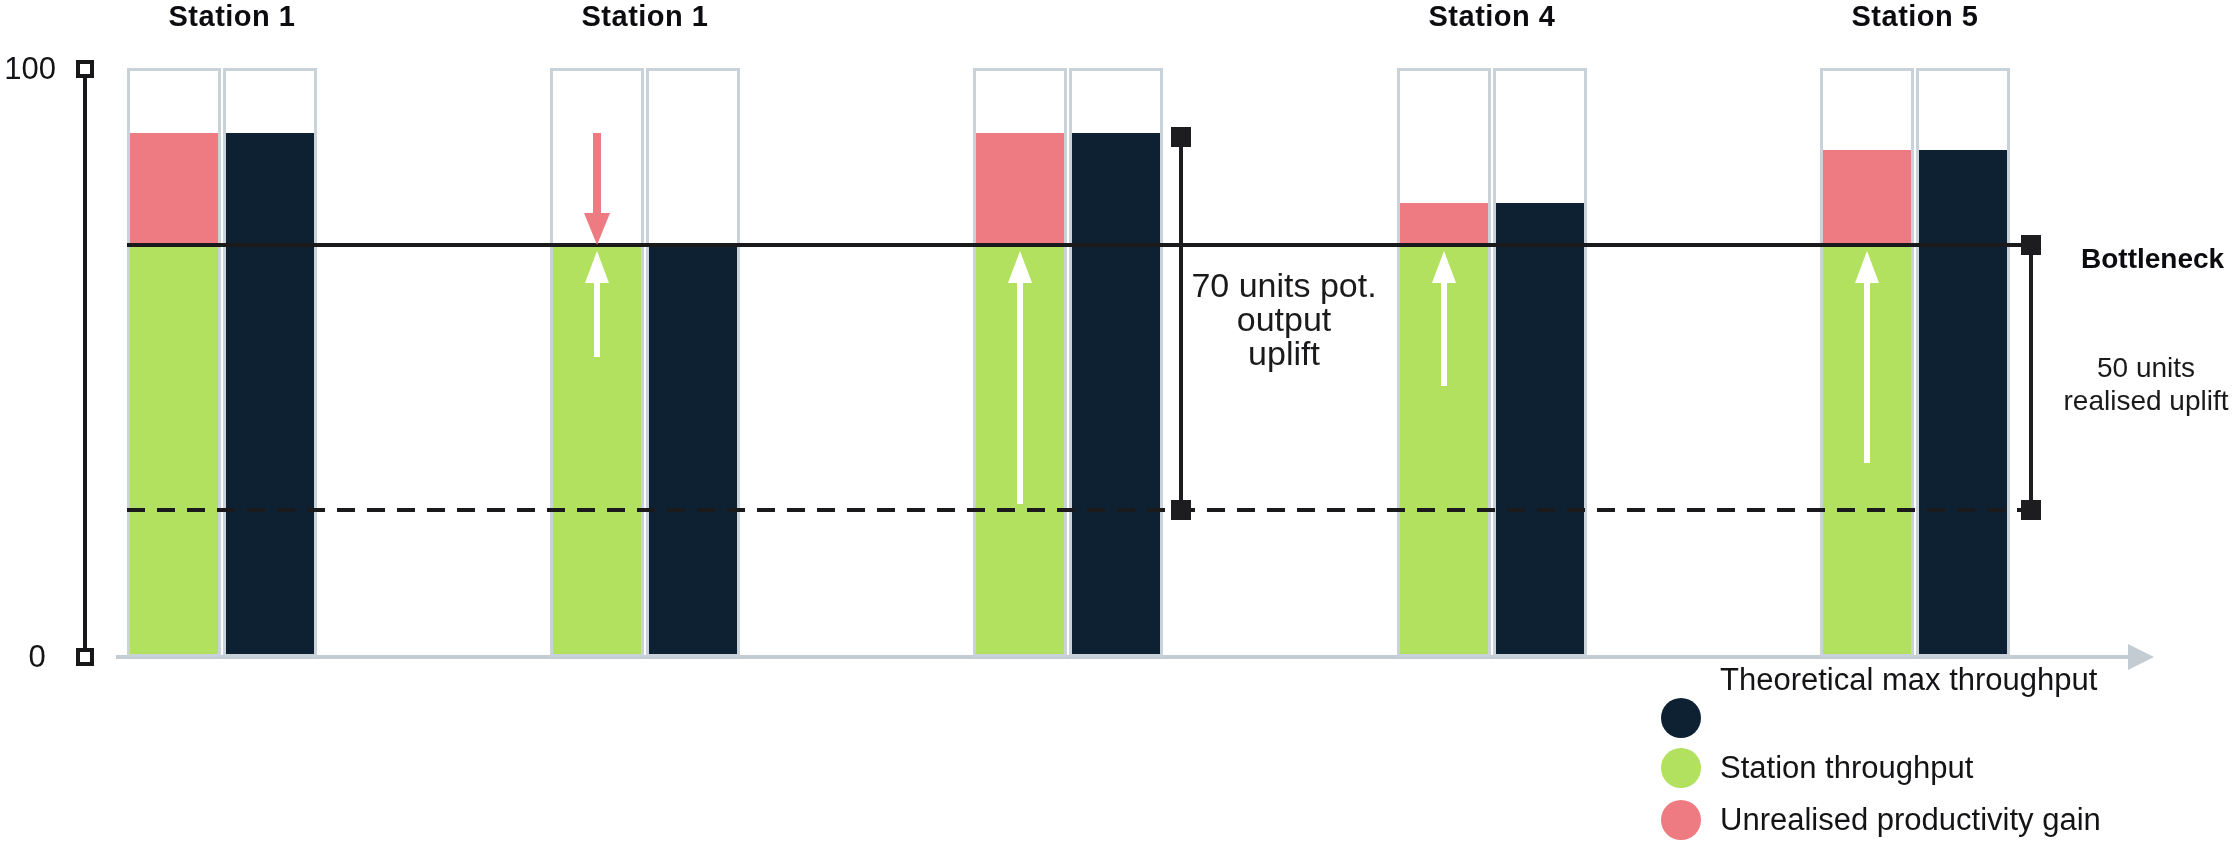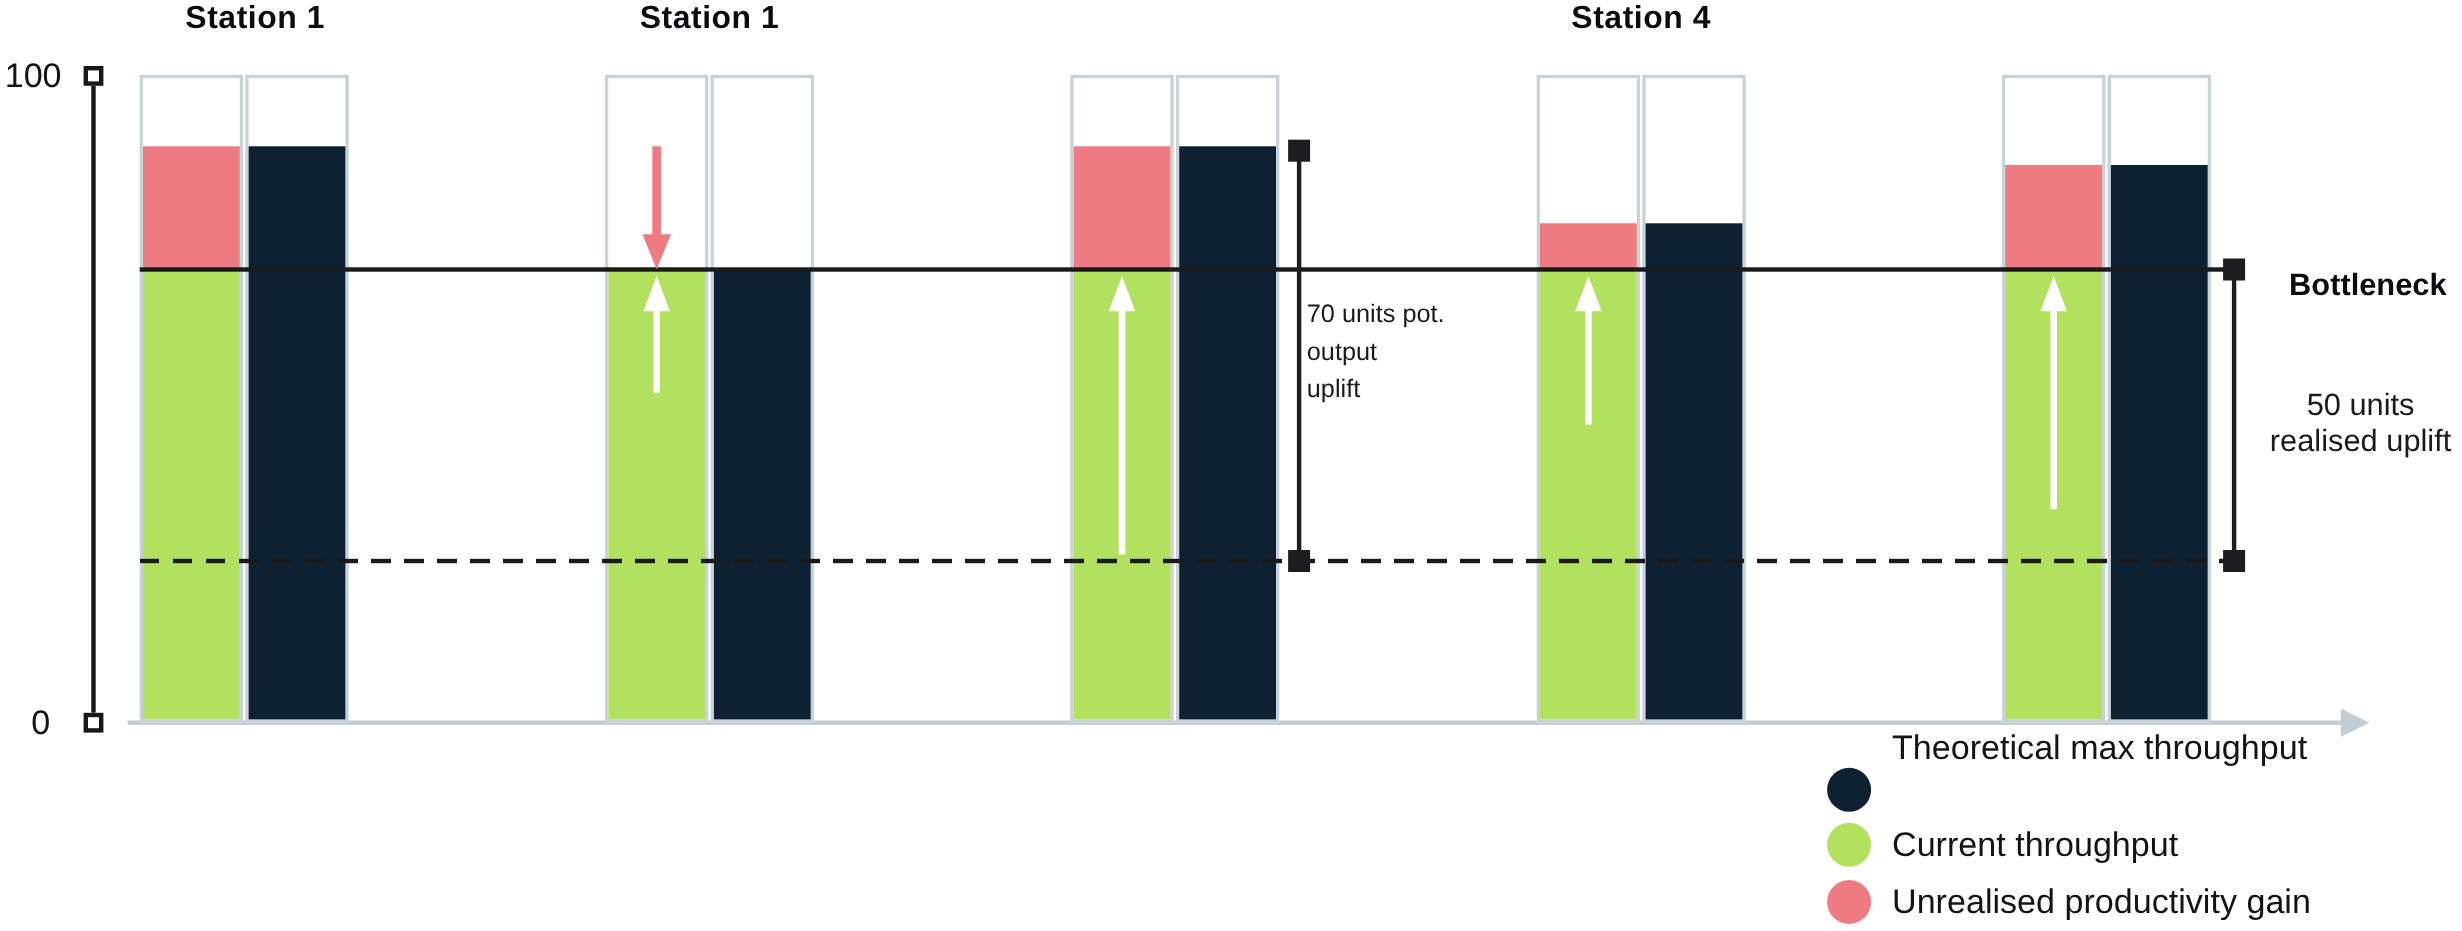--- a/index.html
+++ b/index.html
@@ -38,21 +38,21 @@
   .ref-solid{position:absolute;height:4px;background:#1a1a1c;}
   .ref-dashed{
     position:absolute;height:4px;
     background:repeating-linear-gradient(90deg,#1a1a1c 0 18px,transparent 18px 30px);
   }
   .ann-vline{position:absolute;width:4px;background:#1d1d1f;}
   .ann-sq{position:absolute;width:20px;height:20px;background:#1d1d1f;}
   
   #ann-potential{
     position:absolute;left:1188px;top:268px;width:192px;
-    text-align:left;font-size:23px;line-height:34px;color:#1a1a1c;
+    text-align:center;font-size:34px;line-height:34px;color:#1a1a1c;
   }
   #ann-potential span{display:block;}
   #ann-bottleneck{
     position:absolute;left:2081px;top:232px;font-size:28px;font-weight:bold;color:#0c0c10;
   }
   #ann-realised{
     position:absolute;left:2045px;top:351px;width:202px;
     text-align:center;font-size:28px;line-height:33px;color:#1a1a1c;
   }
   #ann-realised span{display:block;}
@@ -64,20 +64,21 @@
   .legend-label{position:absolute;left:1720px;height:40px;line-height:40px;font-size:31px;color:#141417;white-space:nowrap;}
 </style>
 </head>
 <body>
 
 <div id="canvas">
 
   <div class="station-title" style="left: 232px;">Station 1</div>
   <div class="station-title" style="left: 645px;">Station 1</div>
   <div class="station-title" style="left: 1492px;">Station 4</div>
+  <div class="station-title" style="left: 1915px;">Station 5</div>
 
   <div id="y-tick-100">100</div>
   <div id="y-axis-line"></div>
   <div class="axis-sq" style="left:76px;top:60px;"></div>
   <div class="axis-sq" style="left:76px;top:648px;"></div>
   <div id="y-tick-0">0</div>
 
   <div id="x-axis-line"></div>
   <div id="x-axis-arrow"></div>
 
@@ -134,18 +135,18 @@
   <div id="ann-bottleneck" style="top: 243px;">Bottleneck</div>
   <div id="ann-realised">
     <span>50 units</span>
     <span>realised uplift</span>
   </div>
 
   <div id="legend">
     <div class="legend-dot" style="top: 698px; background: rgb(14, 33, 51);"></div>
     <div class="legend-label" style="top:660px;">Theoretical max throughput</div>
     <div class="legend-dot" style="top: 748px; background: rgb(178, 224, 95);"></div>
-    <div class="legend-label" style="top:748px;">Current throughput</div>
+    <div class="legend-label" style="top:748px;">Station throughput</div>
     <div class="legend-dot" style="top: 800px; background: rgb(238, 123, 129);"></div>
     <div class="legend-label" style="top:800px;">Unrealised productivity gain</div>
   </div>
 
 </div>
 
 </body></html>

